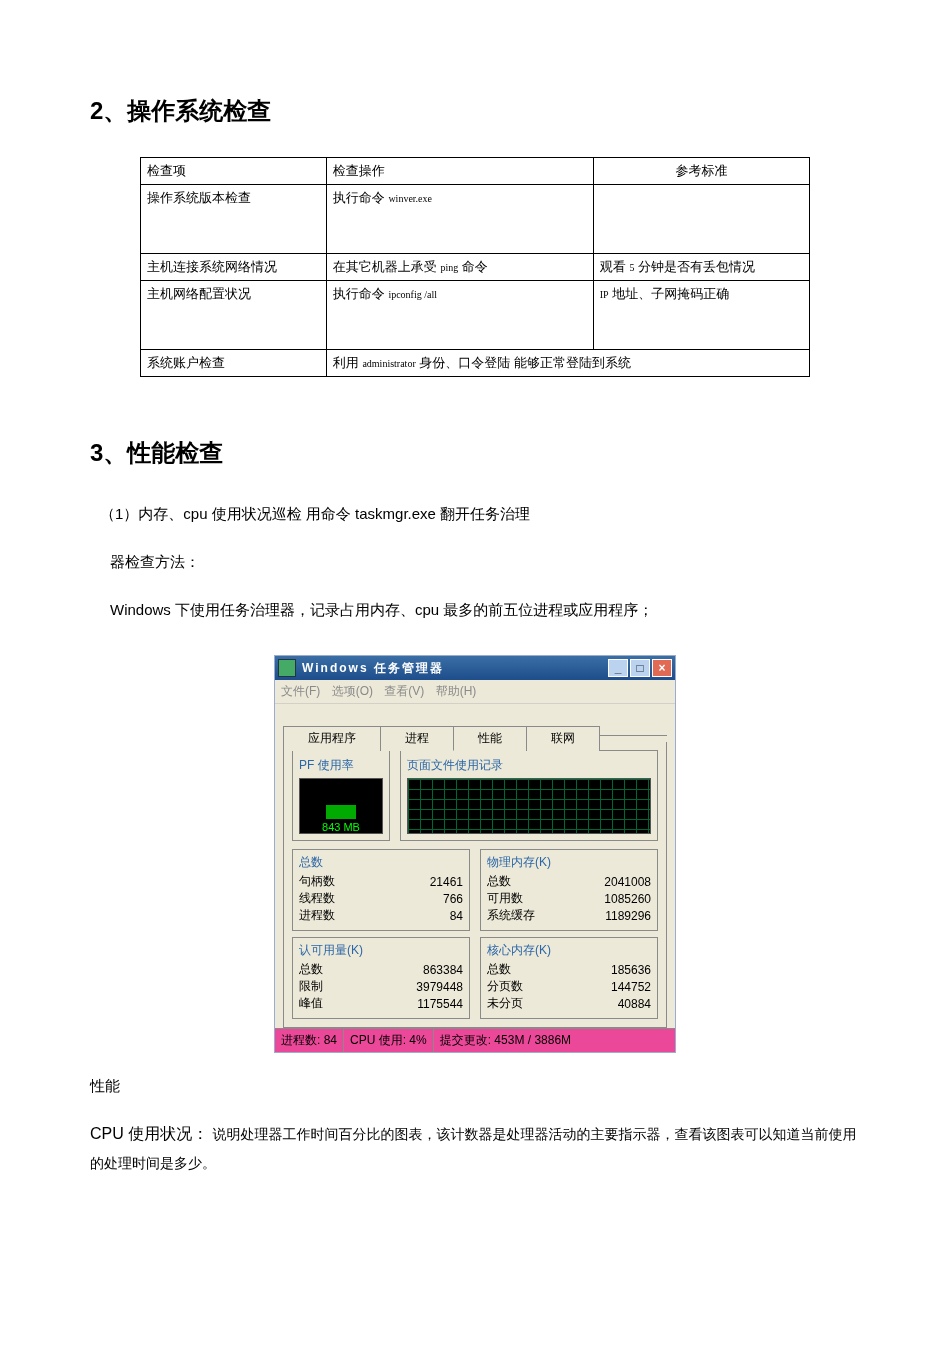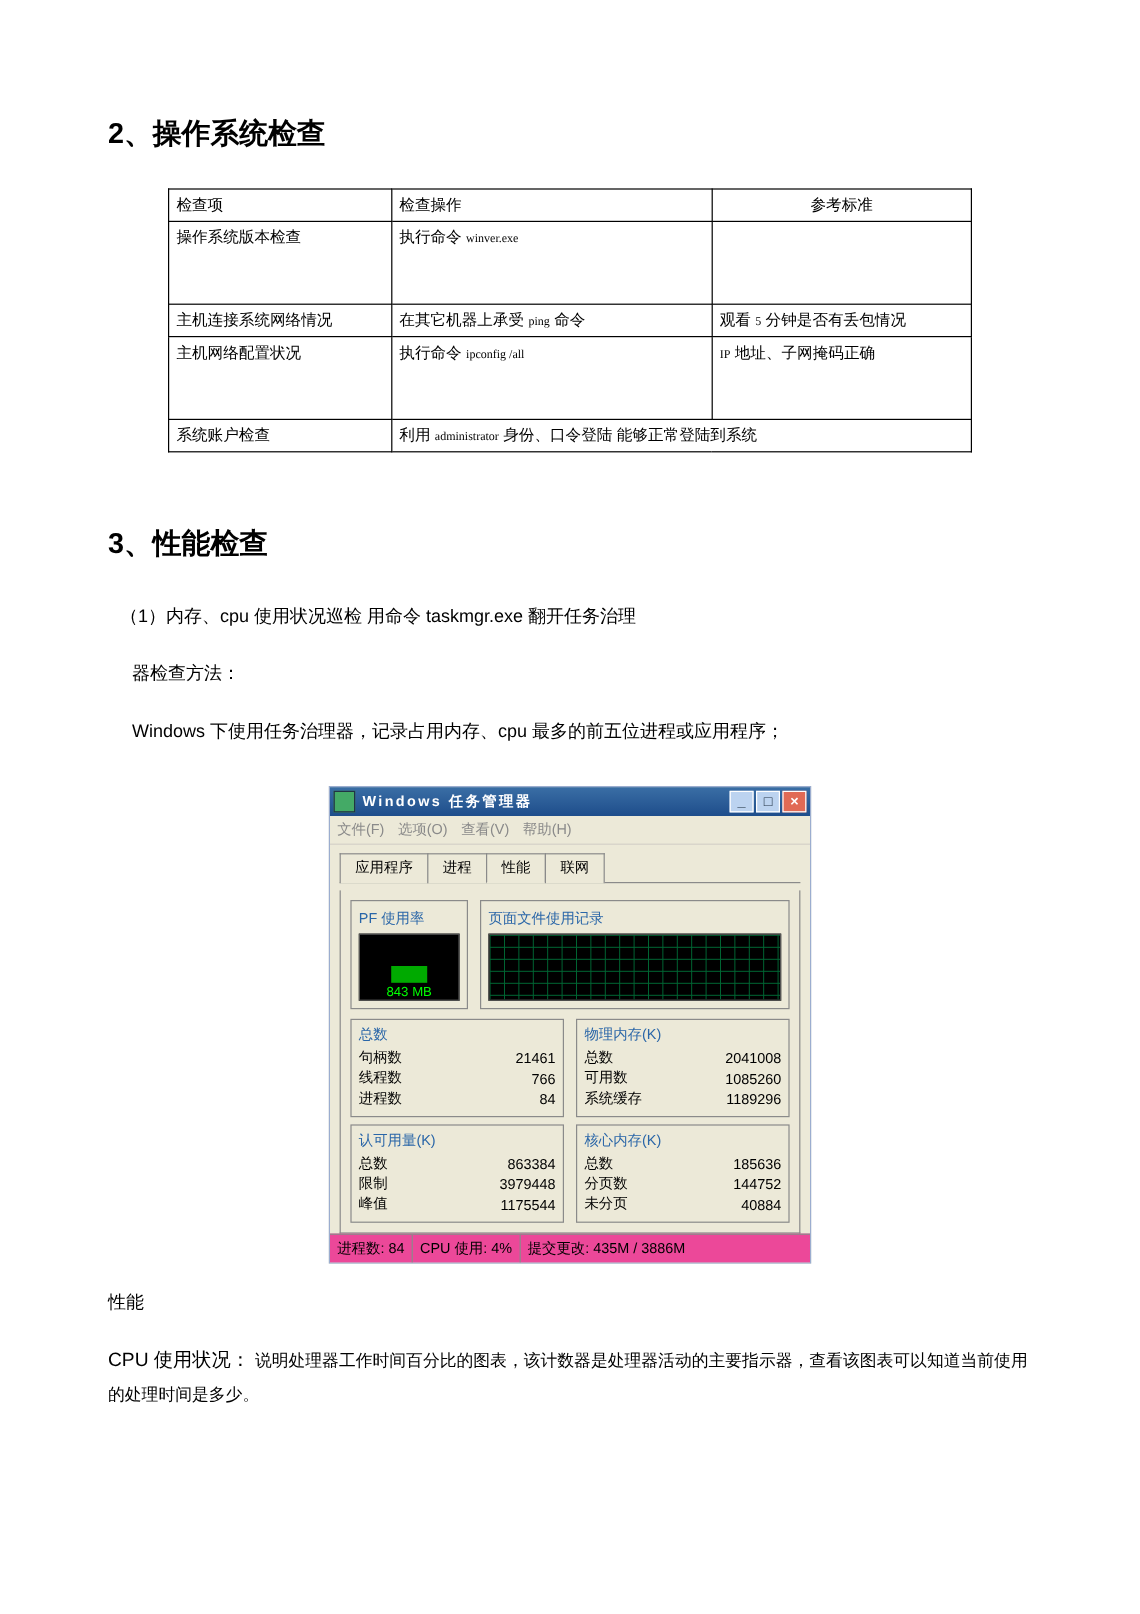--- a/index.html
+++ b/index.html
@@ -18,21 +18,21 @@
   .tm-title{height:24px;background:linear-gradient(#3a6ea5,#1e4d8b);color:#fff;display:flex;align-items:center;padding:0 3px;font-weight:700;}
   .tm-title .tm-icon{width:16px;height:16px;background:#4a6;display:inline-block;margin-right:6px;border:1px solid #234;}
   .tm-title .tm-caption{flex:1;letter-spacing:2px;}
   .tm-title .winbtn{display:inline-flex;gap:2px;}
   .tm-title .winbtn span{width:18px;height:16px;background:#bcd3f0;border:1px solid #fff;display:inline-flex;align-items:center;justify-content:center;color:#234;font-weight:700;font-size:12px;font-family:Arial;}
   .tm-title .winbtn span.close{background:#e16a55;color:#fff;}
   .tm-menu{background:#ece9d8;color:#8a8a8a;padding:3px 6px;font-size:12px;border-bottom:1px solid #d4d0c8;}
   .tm-menu span{margin-right:8px;}
   .tm-body{padding:6px 8px 0 8px;}
   .tm-tabs{display:flex;border-bottom:1px solid #8a8a8a;margin-bottom:6px;}
-  .tm-tabs div{padding:3px 12px;border:1px solid #8a8a8a;border-bottom:none;margin-right:-1px;background:#ece9d8;position:relative;top:1px;font-size:12px;}
+  .tm-tabs div{padding:3px 24px;border:1px solid #8a8a8a;border-bottom:none;margin-right:-1px;background:#ece9d8;position:relative;top:16px;font-size:12px;}
   .tm-tabs div.active{background:#ece9d8;border-bottom:1px solid #ece9d8;}
   .tm-panel{border:1px solid #8a8a8a;border-top:none;padding:8px;background:#ece9d8;}
   .graph-row{display:flex;gap:10px;margin-bottom:8px;}
   .graph-box{border:1px solid #8a8a8a;padding:6px;background:#ece9d8;}
   .graph-box .lbl{color:#2a66a8;font-size:12px;margin-bottom:4px;}
   .meter{width:70px;height:54px;background:#000;border:1px solid #555;display:flex;align-items:flex-end;justify-content:center;flex-direction:column;color:#0f0;font-size:11px;padding:0 6px;}
   .meter .bars{flex:1;width:100%;display:flex;align-items:flex-end;justify-content:center;gap:2px;}
   .meter .bars i{width:16px;background:#0a0;height:8%;display:block;}
   .meter .mtxt{text-align:center;width:100%;padding-top:2px;}
   .chart{flex:1;height:54px;background:#000;border:1px solid #555;position:relative;overflow:hidden;}
@@ -217,21 +217,21 @@
             </tbody>
               </table>
           </div>
         </div>
 
       </div>
     </div>
     <div class="tm-status">
       <div>进程数: 84</div>
       <div>CPU 使用: 4%</div>
-      <div>提交更改: 435M / 3886M</div>
+      <div>提交更改: 453M / 3886M</div>
     </div>
   </div>
 
   <p class="body" style="margin-top:6px">性能</p>
   <p class="body" style="line-height:1.9">
     <span style="font-size:16px">CPU  使用状况：</span>
     <span style="font-size:14px">说明处理器工作时间百分比的图表，该计数器是处理器活动的主要指示器，查看该图表可以知道当前使用的处理时间是多少。</span>
   </p>
 
 </div>

